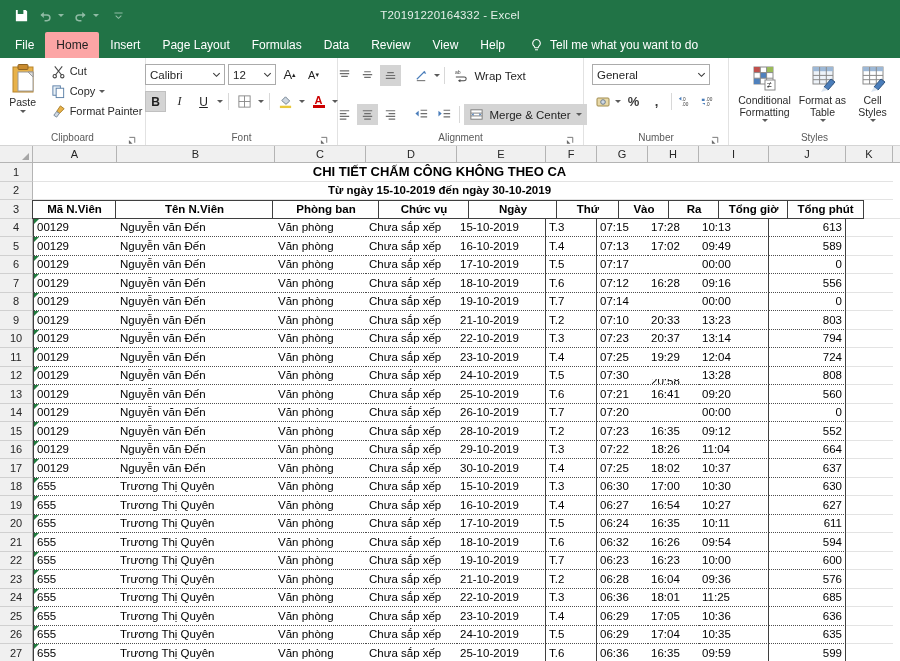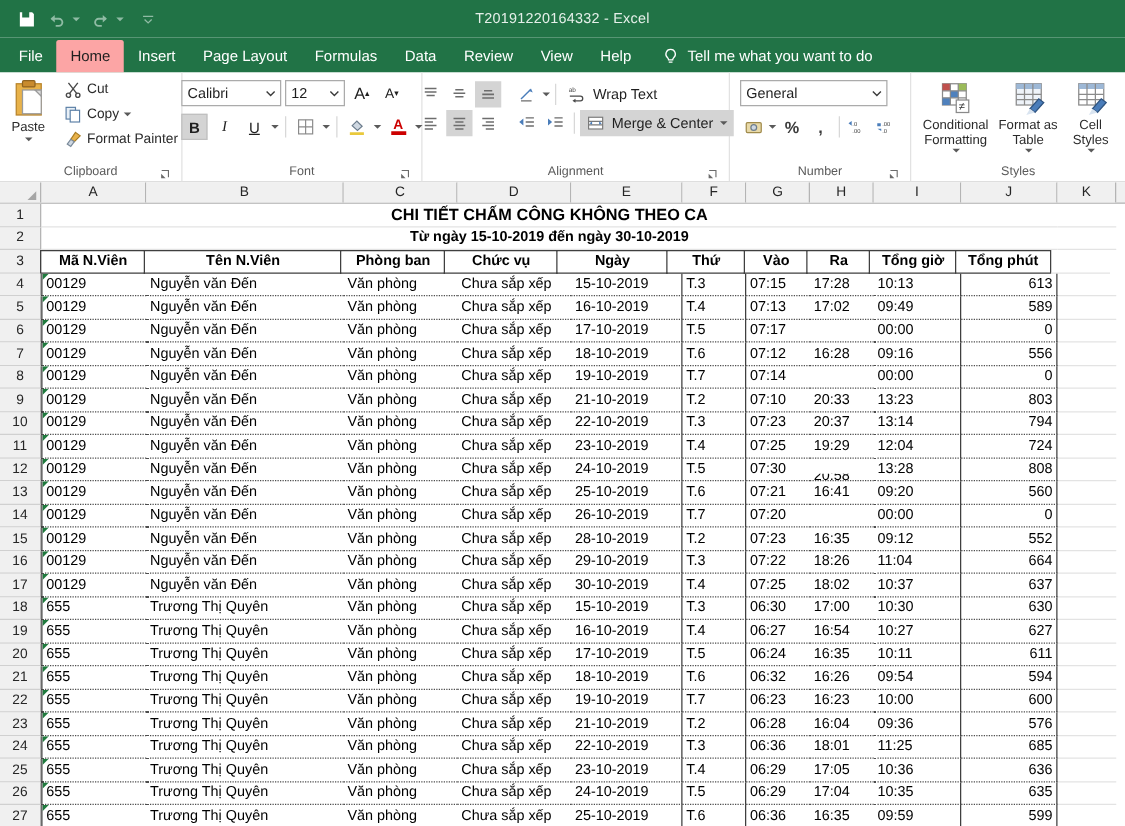--- a/index.html
+++ b/index.html
@@ -404,21 +404,21 @@
             <span class="icn">
               <svg width="15" height="15" viewBox="0 0 16 16">
                   <text x="1" y="6" font-size="5.5" fill="#4a4a4a" font-family="sans-serif">ab</text>
                   <path fill="none" stroke="#4a4a4a" stroke-width="1.1" d="M2 9.5h9a2 2 0 0 1 0 4H6"></path>
                   <path fill="#4a4a4a" d="M6.8 11.8 4.2 13.5l2.6 1.7z"></path>
                 </svg>
             </span>
             <span>Wrap Text</span>
           </div>
         </div>
-        <div class="alg-row" style="margin-top:0">
+        <div class="alg-row" style="margin-top:16px">
           <div class="albtn">
             <svg width="15" height="15" viewBox="0 0 16 16">
                 <path stroke="#6d6d6d" stroke-width="1.3" d="M3 4h10M3 7h7M3 10h10M3 13h7"></path>
               </svg>
           </div>
           <div class="albtn on">
             <svg width="15" height="15" viewBox="0 0 16 16">
                 <path stroke="#6d6d6d" stroke-width="1.3" d="M3 4h10M4.5 7h7M3 10h10M4.5 13h7"></path>
               </svg>
           </div>
@@ -599,21 +599,21 @@
           <div class="cellrow">
             <div class="subcell" style="width: 813px;">Từ ngày 15-10-2019 đến ngày 30-10-2019</div>
             <div class="emptycell" style="width: 47px;"></div>
           </div>
         </div>
         <div class="rowline">
           <div class="rh">3</div>
           <div class="cellrow">
             <div class="hdrcell" style="width: 84px;">Mã N.Viên</div>
             <div class="hdrcell" style="width: 158px;">Tên N.Viên</div>
-            <div class="hdrcell" style="width: 84px;">Phòng ban</div>
+            <div class="hdrcell" style="width: 107px;">Phòng ban</div>
             <div class="hdrcell" style="width: 91px;">Chức vụ</div>
             <div class="hdrcell" style="width: 89px;">Ngày</div>
             <div class="hdrcell" style="width: 63px;">Thứ</div>
             <div class="hdrcell" style="width: 51px;">Vào</div>
             <div class="hdrcell" style="width: 51px;">Ra</div>
             <div class="hdrcell" style="width: 70px;">Tổng giờ</div>
             <div class="hdrcell" style="width: 77px; border-right: 1px solid rgb(63, 63, 63);">Tổng phút</div>
             <div class="emptycell" style="width: 47px;"></div>
           </div>
         </div>

